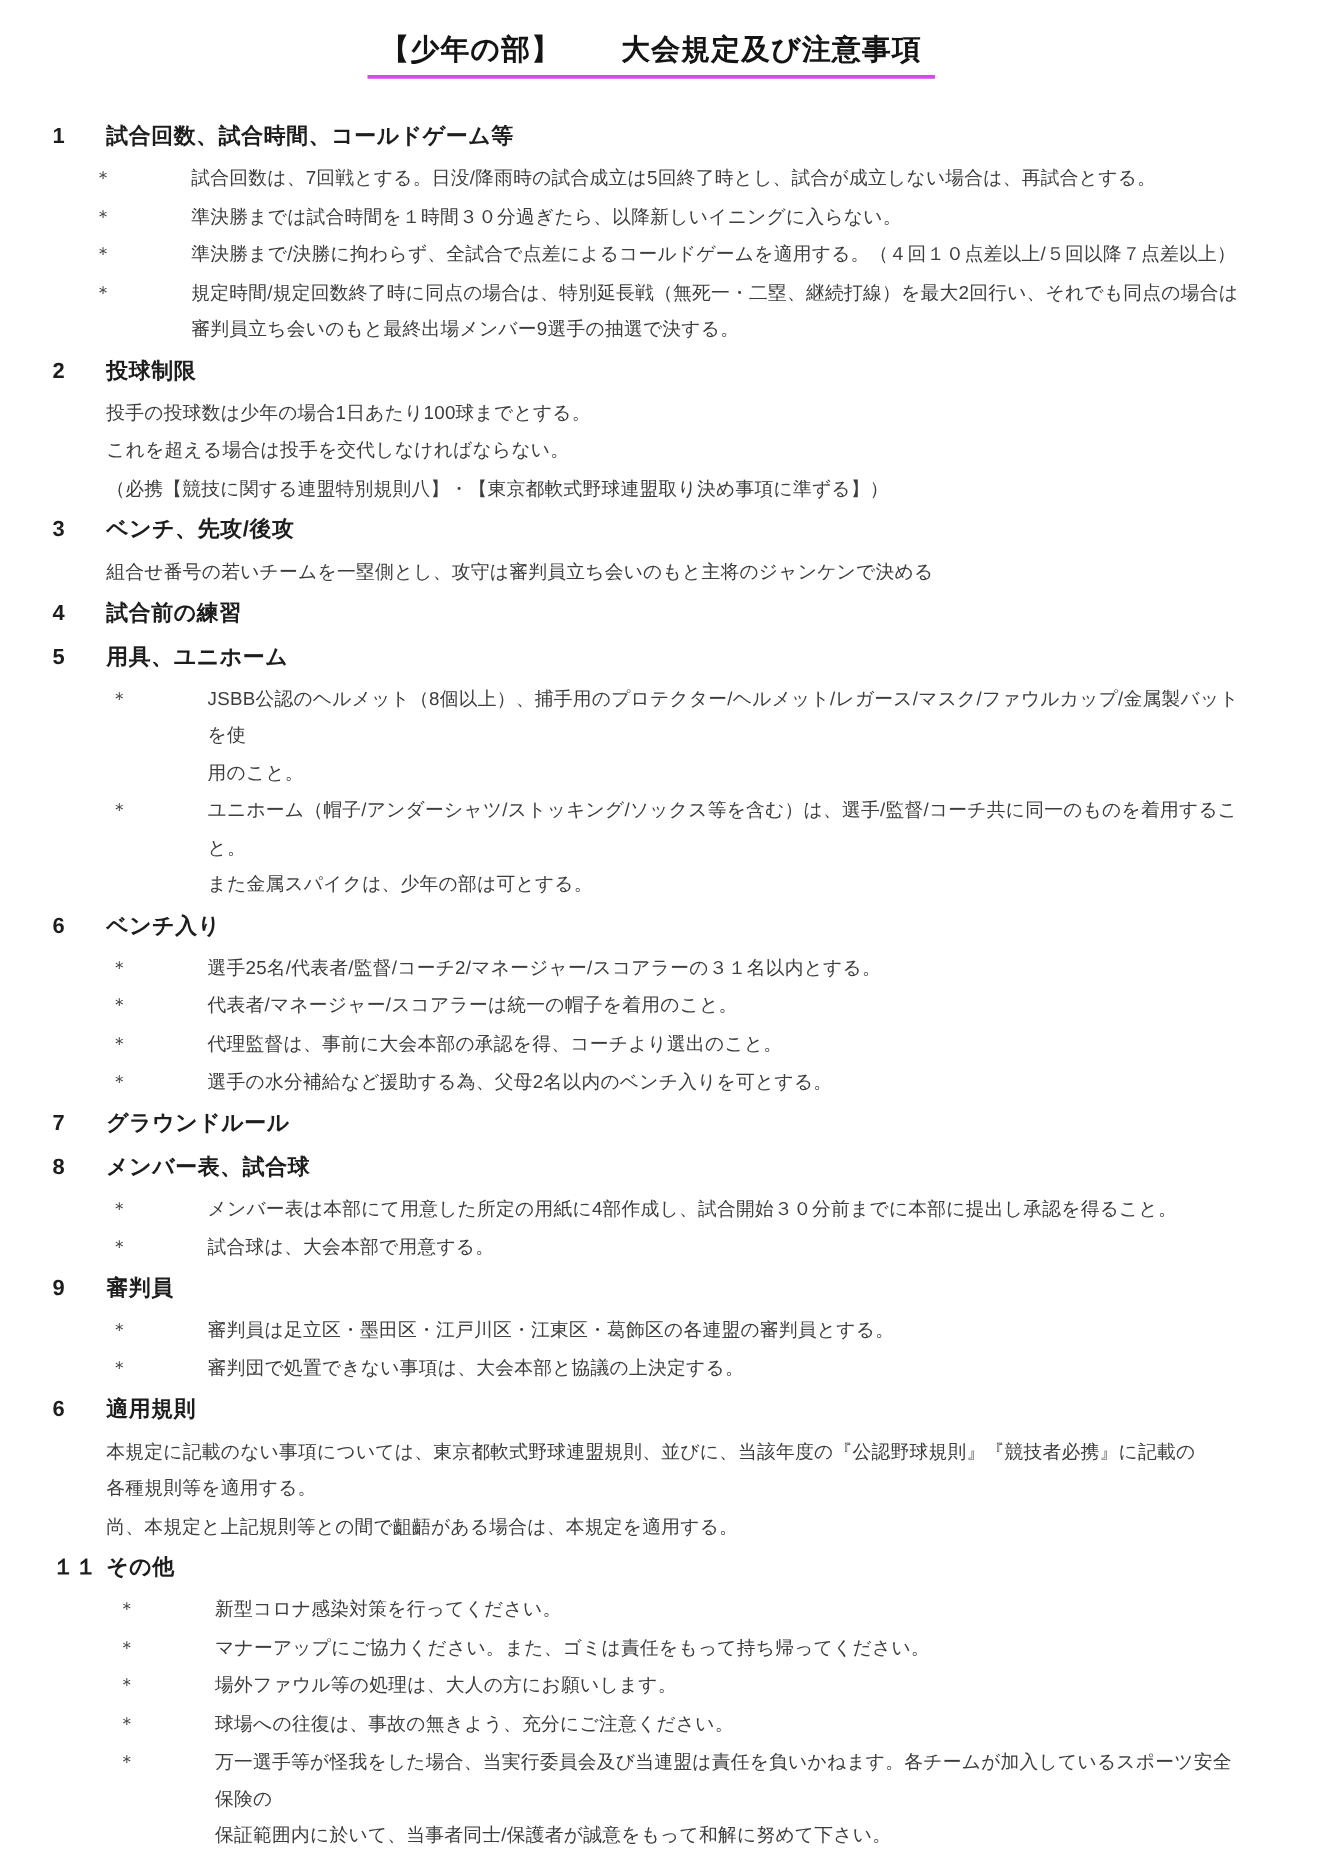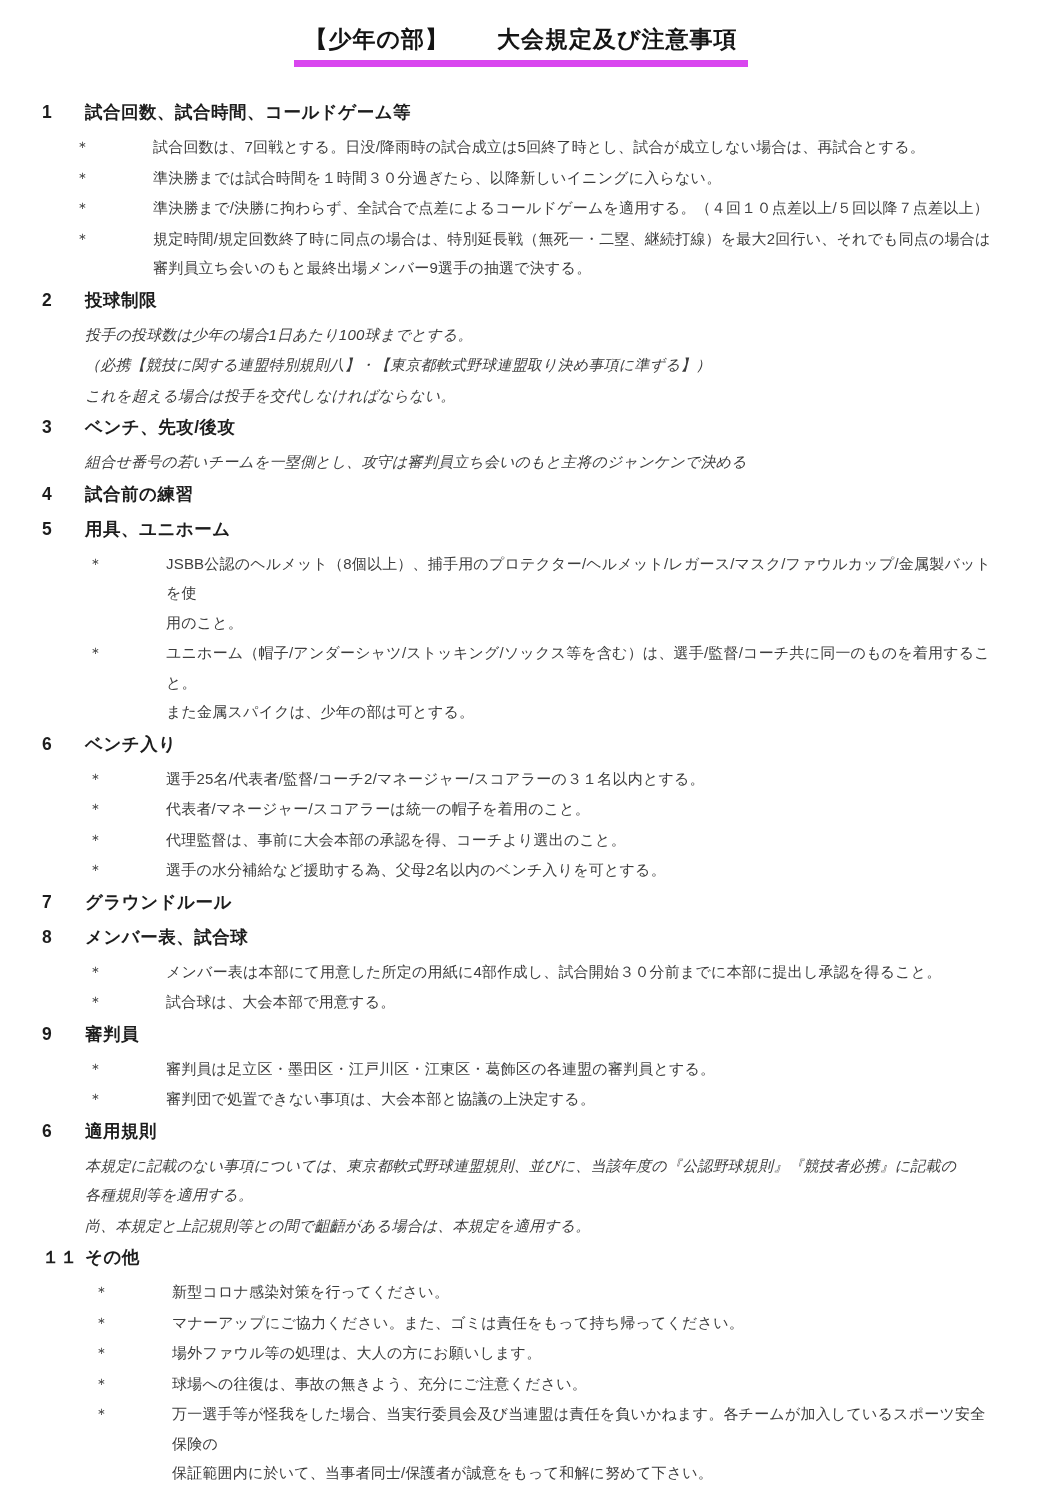--- a/index.html
+++ b/index.html
@@ -24,21 +24,21 @@
   .title-wrap {
     text-align: center;
     margin: 2px 0 30px 0;
   }
   .doc-title {
     display: inline-block;
     font-size: 23px;
     font-weight: bold;
     color: #141414;
     letter-spacing: 1px;
-    border-bottom: 7px solid #d946ef;
+    border-bottom: 3px solid #d946ef;
     padding: 0 10px 5px 10px;
     white-space: pre;
   }
   .sec {
     margin-bottom: 2px;
   }
   .sec-head {
     display: flex;
     align-items: baseline;
     font-size: 17.5px;
@@ -75,21 +75,20 @@
     width: 30px;
     flex: none;
     color: #3d3d3d;
   }
   .btext {
     flex: 1;
     margin-left: 48px;
   }
   .para {
     padding-left: 43px;
-    font-style: italic;
   }
 </style>
 </head>
 <body>
 
 <div class="page">
   <div class="title-wrap">
     <span class="doc-title">【少年の部】　　大会規定及び注意事項</span>
   </div>
   <div id="sections">
@@ -103,22 +102,22 @@
         <div class="item bullet"><span class="marker">＊</span><span class="btext">準決勝まで/決勝に拘わらず、全試合で点差によるコールドゲームを適用する。（４回１０点差以上/５回以降７点差以上）</span></div>
         <div class="item bullet"><span class="marker">＊</span><span class="btext">規定時間/規定回数終了時に同点の場合は、特別延長戦（無死一・二塁、継続打線）を最大2回行い、それでも同点の場合は
 審判員立ち会いのもと最終出場メンバー9選手の抽選で決する。</span></div>
       </section>
       <section class="sec">
         <div class="sec-head">
           <span class="sec-num">2</span>
           <span class="sec-title">投球制限</span>
         </div>
         <div class="item para"><span>投手の投球数は少年の場合1日あたり100球までとする。</span></div>
+        <div class="item para"><span>これを超える場合は投手を交代しなければならない。</span></div>
         <div class="item para"><span>（必携【競技に関する連盟特別規則八】・【東京都軟式野球連盟取り決め事項に準ずる】）</span></div>
-        <div class="item para"><span>これを超える場合は投手を交代しなければならない。</span></div>
       </section>
       <section class="sec">
         <div class="sec-head">
           <span class="sec-num">3</span>
           <span class="sec-title">ベンチ、先攻/後攻</span>
         </div>
         <div class="item para"><span>組合せ番号の若いチームを一塁側とし、攻守は審判員立ち会いのもと主将のジャンケンで決める</span></div>
       </section>
       <section class="sec">
         <div class="sec-head">

